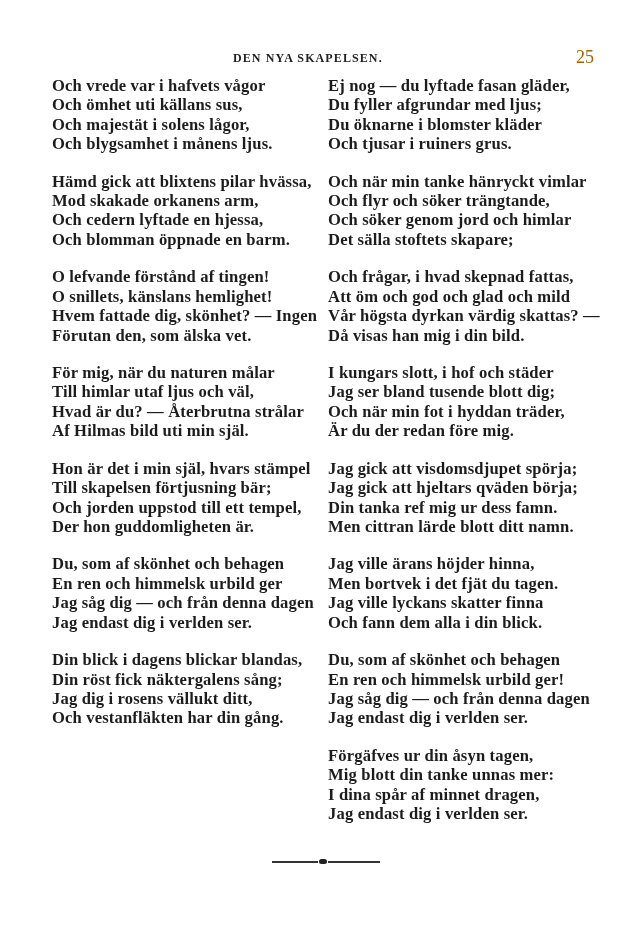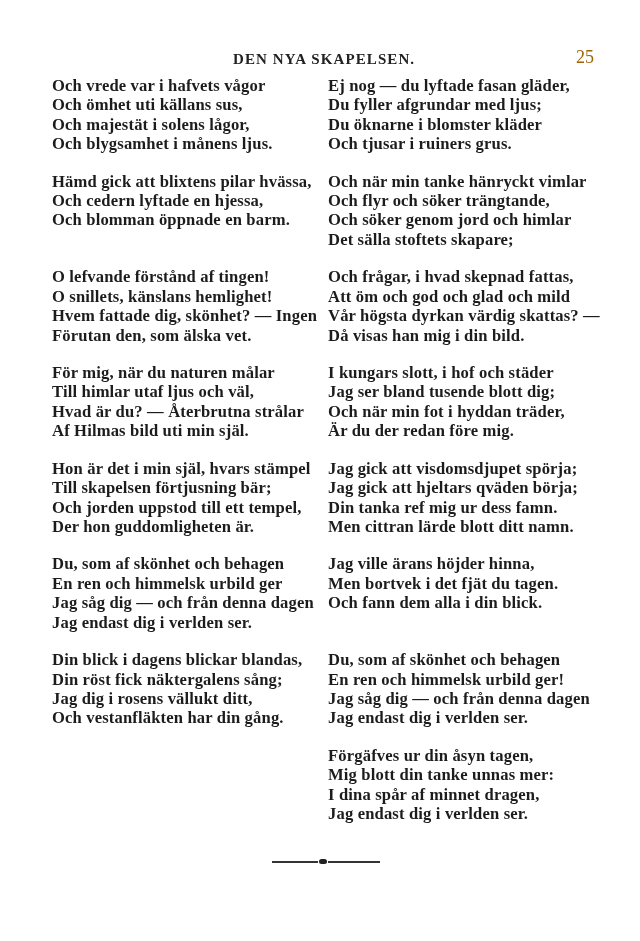--- a/index.html
+++ b/index.html
@@ -6,21 +6,21 @@
   body {
     width:640px; height:941px; background:#ffffff; position:relative; overflow:hidden;
     font-family:"DejaVu Serif","Liberation Serif",serif; color:#1a1a1a;
   }
   .running-head {
     position:absolute; top:48px; left:0; width:640px; height:20px;
   }
   .running-title {
     position:absolute; left:233px; top:3px;
     font-family:"Liberation Serif",serif; font-weight:bold;
-    font-size:15px; letter-spacing:1.1px; color:#222;
+    font-size:12px; letter-spacing:1.1px; color:#222;
   }
   .page-number {
     position:absolute; left:576px; top:-1px;
     font-family:"Liberation Serif",serif; font-size:18px; color:#a16207;
   }
   .column {
     position:absolute; top:76px;
   }
   .col-left { left:52px; width:268px; }
   .col-right { left:328px; width:290px; }
@@ -51,20 +51,21 @@
 
 <div class="column col-left">
   <div class="stanza">
     <span class="line">Och vrede var i hafvets vågor</span>
     <span class="line">Och ömhet uti källans sus,</span>
     <span class="line">Och majestät i solens lågor,</span>
     <span class="line">Och blygsamhet i månens ljus.</span>
   </div>
   <div class="stanza">
     <span class="line">Hämd gick att blixtens pilar hvässa,</span>
+    <span class="line">Mod skakade orkanens arm,</span>
     <span class="line">Och cedern lyftade en hjessa,</span>
     <span class="line">Och blomman öppnade en barm.</span>
   </div>
   <div class="stanza">
     <span class="line">O lefvande förstånd af tingen!</span>
     <span class="line">O snillets, känslans hemlighet!</span>
     <span class="line">Hvem fattade dig, skönhet? — Ingen</span>
     <span class="line">Förutan den, som älska vet.</span>
   </div>
   <div class="stanza">
@@ -120,20 +121,21 @@
   </div>
   <div class="stanza">
     <span class="line">Jag gick att visdomsdjupet spörja;</span>
     <span class="line">Jag gick att hjeltars qväden börja;</span>
     <span class="line">Din tanka ref mig ur dess famn.</span>
     <span class="line">Men cittran lärde blott ditt namn.</span>
   </div>
   <div class="stanza">
     <span class="line">Jag ville ärans höjder hinna,</span>
     <span class="line">Men bortvek i det fjät du tagen.</span>
+    <span class="line">Jag ville lyckans skatter finna</span>
     <span class="line">Och fann dem alla i din blick.</span>
   </div>
   <div class="stanza">
     <span class="line">Du, som af skönhet och behagen</span>
     <span class="line">En ren och himmelsk urbild ger!</span>
     <span class="line">Jag såg dig — och från denna dagen</span>
     <span class="line">Jag endast dig i verlden ser.</span>
   </div>
   <div class="stanza">
     <span class="line">Förgäfves ur din åsyn tagen,</span>

